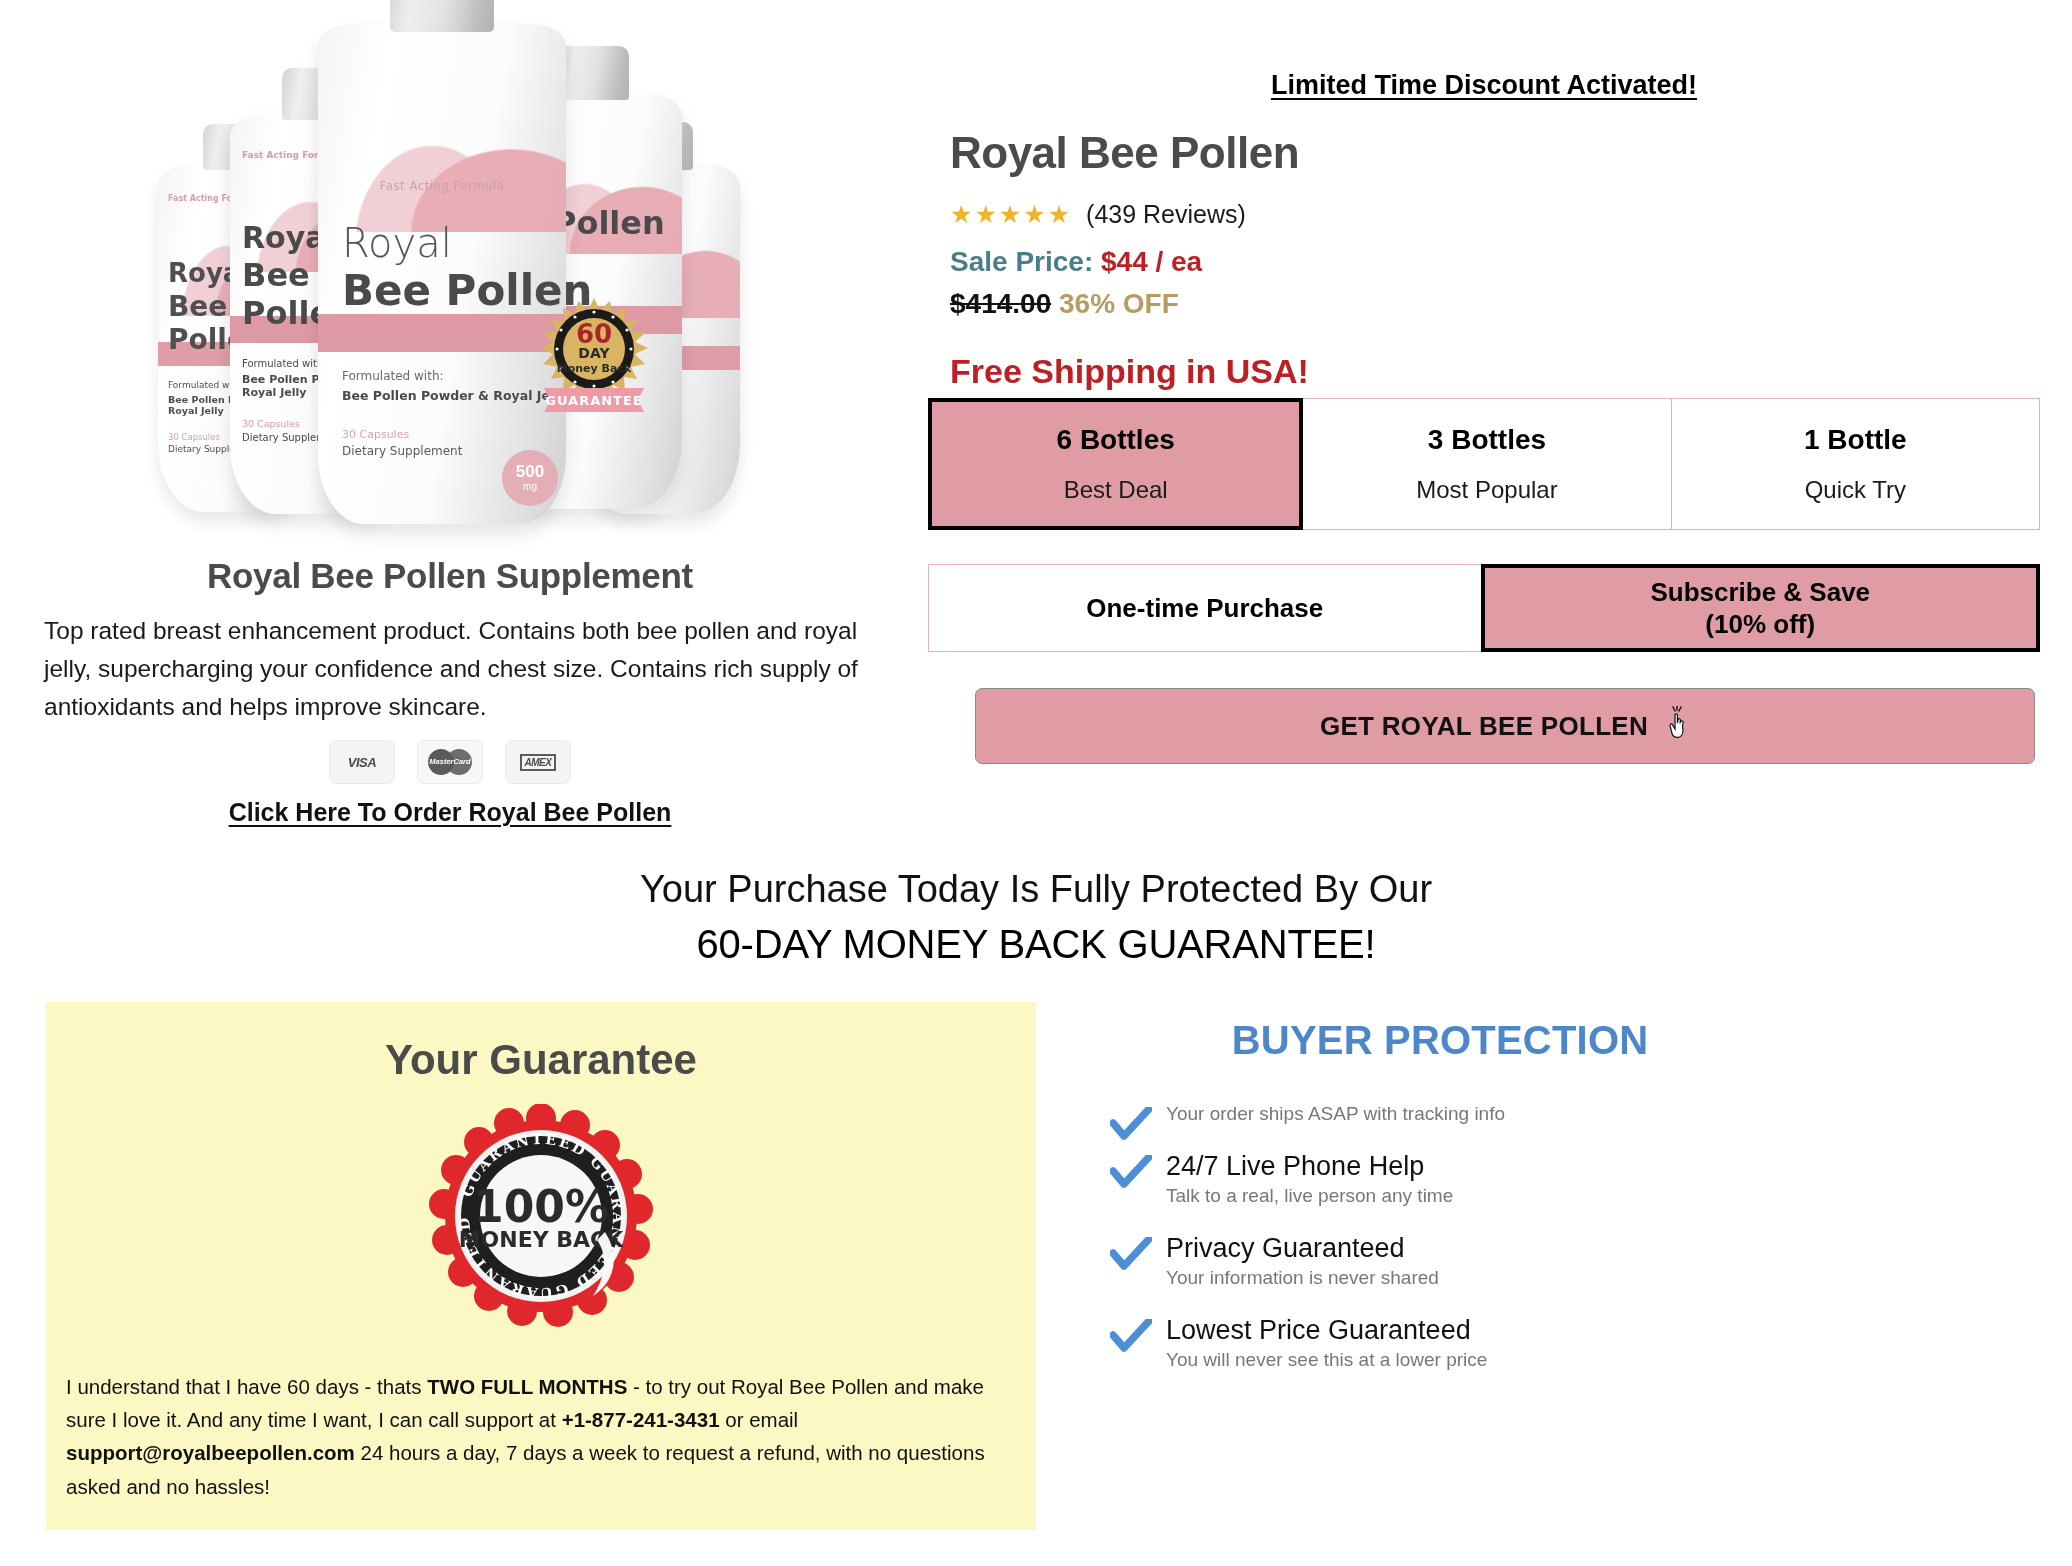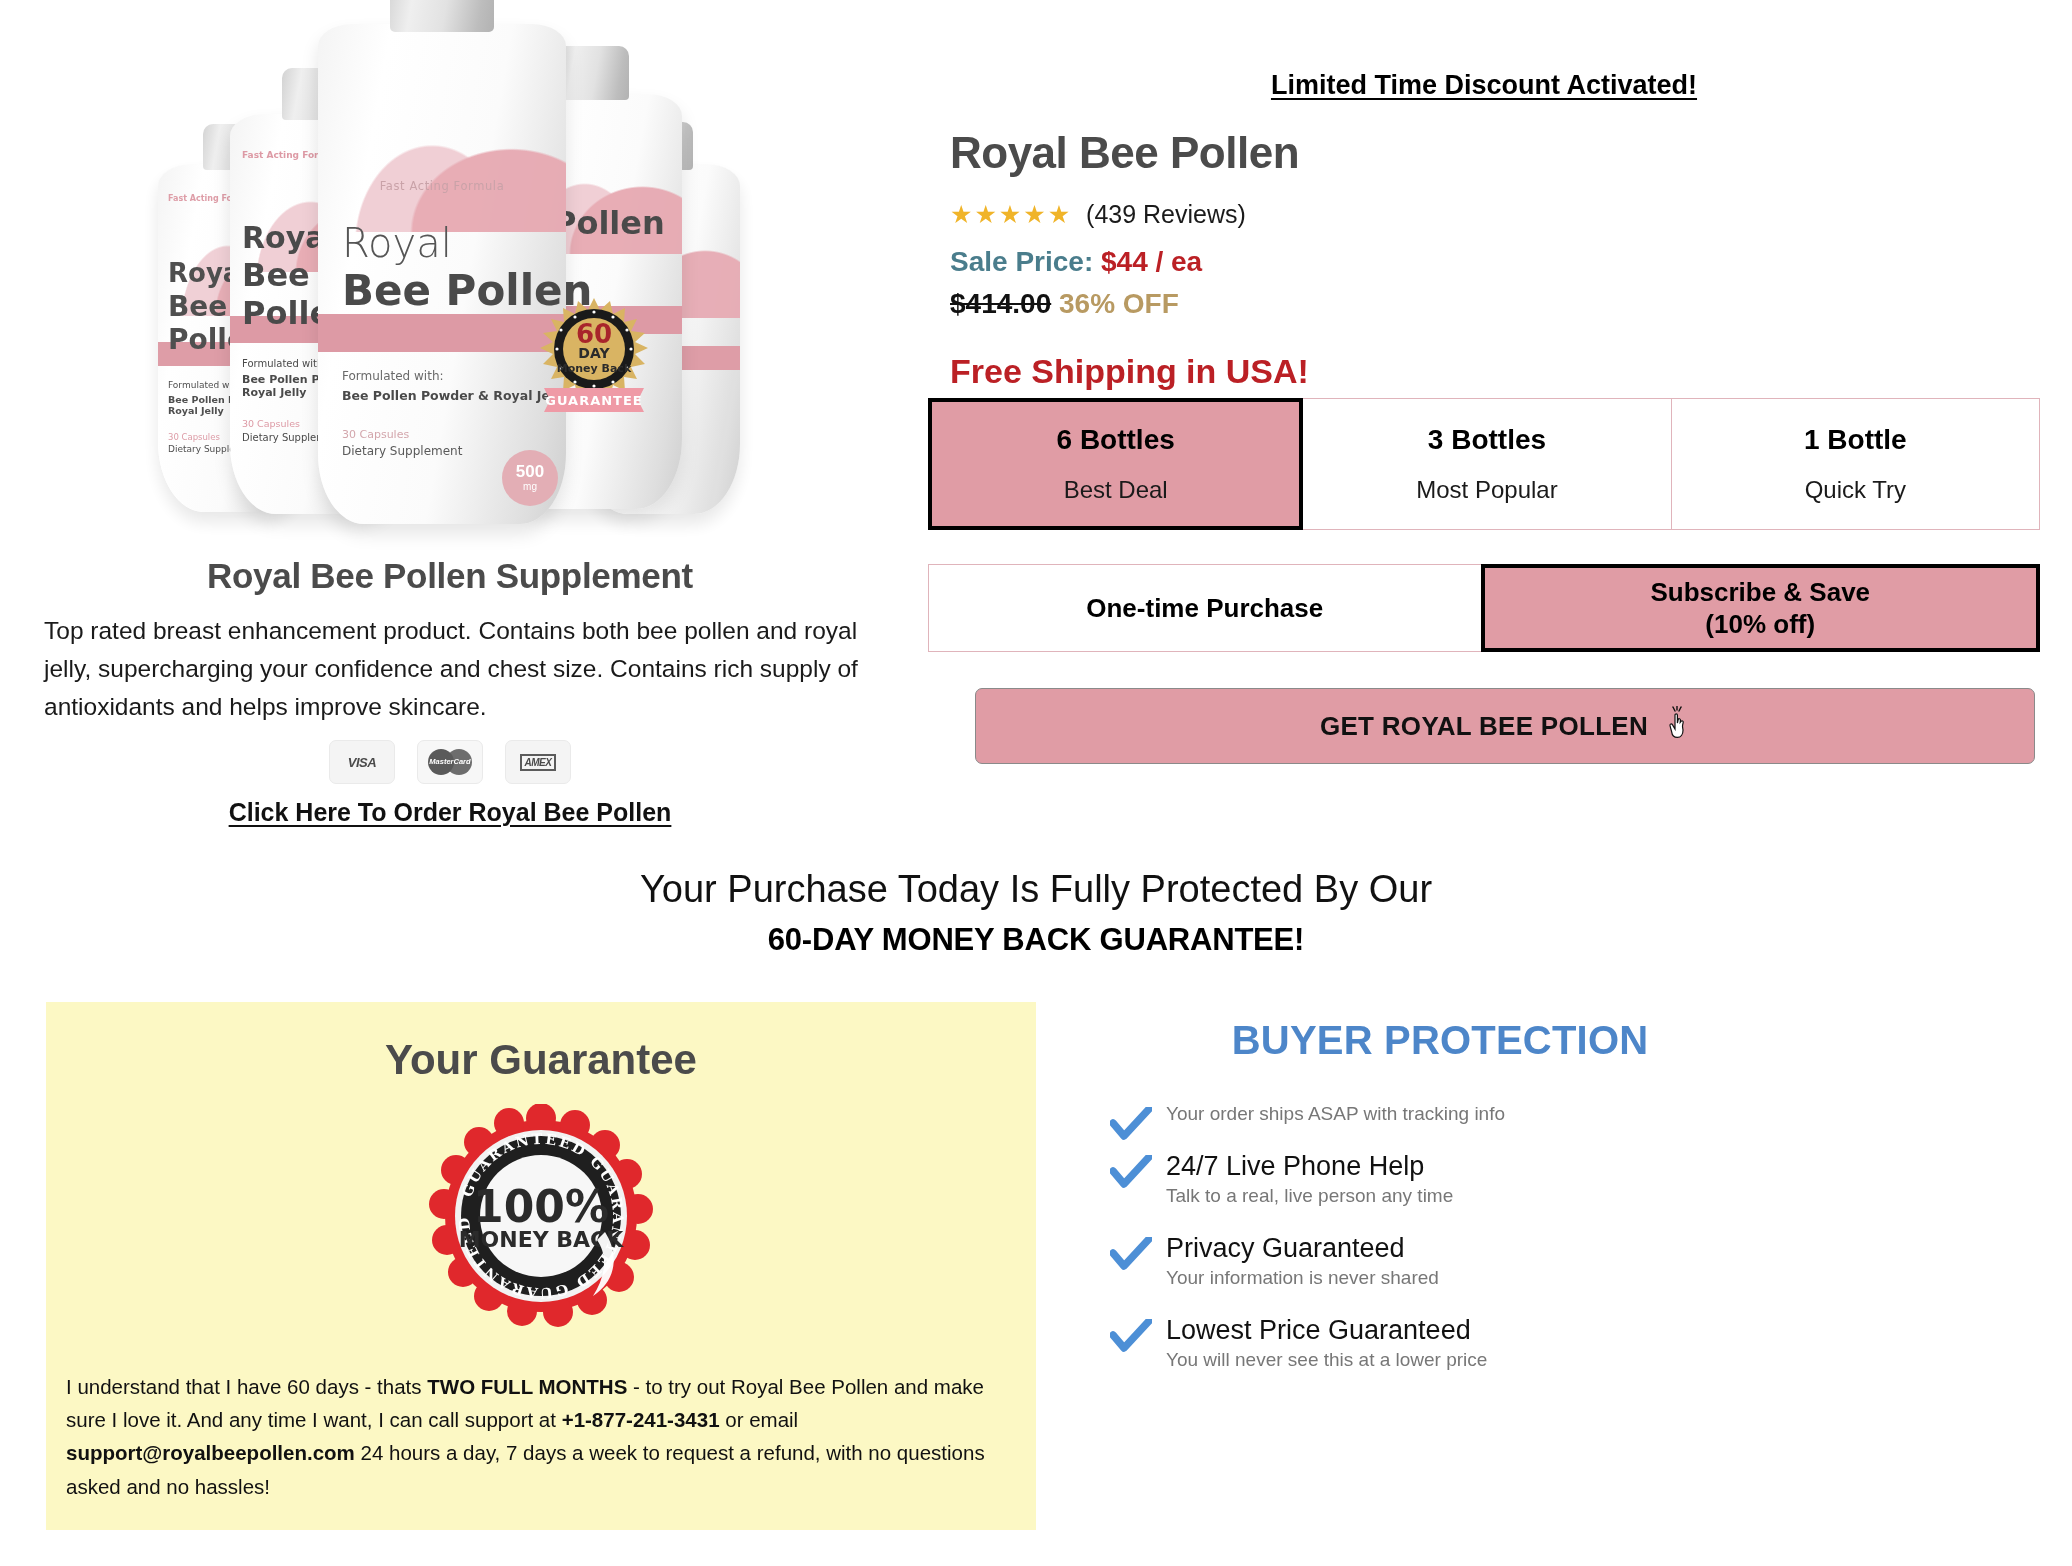--- a/index.html
+++ b/index.html
@@ -154,21 +154,21 @@
   .cta-label { font-size: 26px; font-weight: bold; color: #111; letter-spacing: .3px; }
   .cursor-ico { width: 26px; height: 34px; position: relative; top: -3px; }
 
   
   .gh1 {
     position: absolute; left: 0; top: 868px; width: 2072px; text-align: center;
     font-size: 38px; color: #111; font-weight: normal;
   }
   .gh2 {
     position: absolute; left: 0; top: 922px; width: 2072px; text-align: center;
-    font-size: 31px; color: #000; font-weight: bold; letter-spacing: -.2px;
+    font-size: 40px; color: #000; font-weight: normal; letter-spacing: -.2px;
   }
 
   
   .ybox {
     position: absolute; left: 46px; top: 1002px; width: 990px; height: 528px;
     background: #fcf8c4;
   }
   .ybox-title {
     position: absolute; left: 0; top: 34px; width: 990px; text-align: center;
     font-size: 42px; font-weight: bold; color: #4b4b4b;

